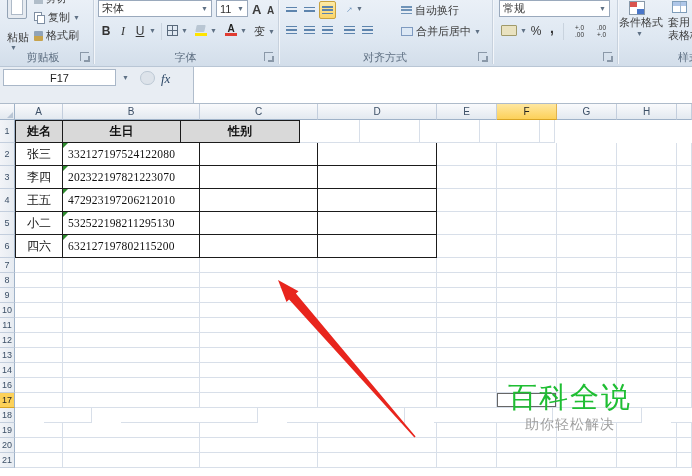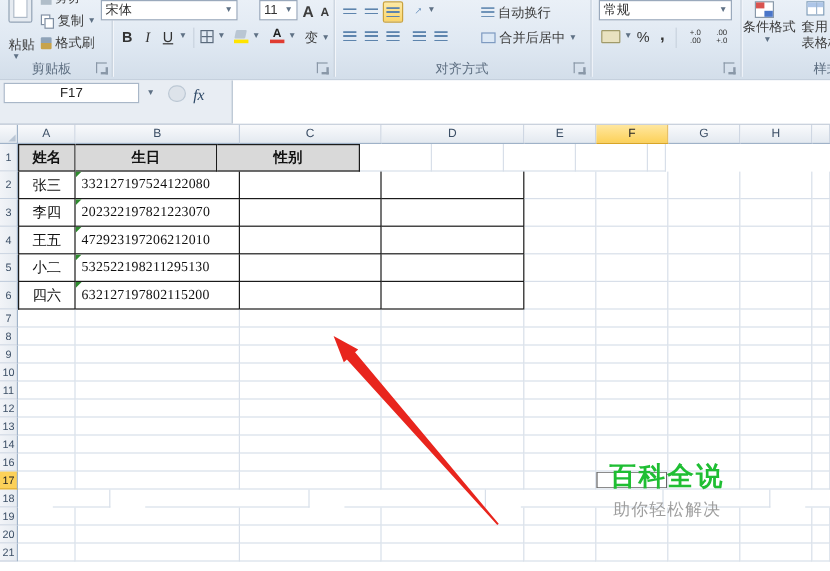--- a/index.html
+++ b/index.html
@@ -89,21 +89,21 @@
   .cell.bt{border-top:1px solid #1b1b1b;}
   .cell.th{background:#d9d9d9;font-weight:bold;justify-content:center;}
   .cell.nm{justify-content:center;}
   .cell.id{padding-left:5px;letter-spacing:0.2px;font-size:11.5px;}
   .cell.tri::before{content:"";position:absolute;left:0;top:0;border-left:5px solid #2e8b2e;border-bottom:5px solid transparent;}
   .cell.active{box-shadow:inset 0 0 0 1px #666;}
 
   
   #arrow-svg{position:absolute;left:0;top:0;width:692px;height:476px;pointer-events:none;}
   #watermark{position:absolute;left:508px;top:381px;text-align:center;pointer-events:none;}
-  #wm-title{font-size:22px;font-weight:bold;color:#1fbe33;letter-spacing:2px;line-height:32px;white-space:nowrap;}
+  #wm-title{font-size:29px;font-weight:normal;color:#1fbe33;letter-spacing:2px;line-height:32px;white-space:nowrap;}
   #wm-sub{font-size:14px;color:#9e9e9e;letter-spacing:1px;margin-top:3px;white-space:nowrap;}
 </style>
 </head>
 <body>
 
 <div id="app">
 
   <div id="ribbon">
     <div class="vsep" style="left:93px"></div>
     <div class="vsep" style="left:278px"></div>
@@ -126,21 +126,21 @@
       <span>复制</span>
       <span class="arw">▼</span>
     </div>
     <div class="rbtn" style="left:34px;top:28px">
       <span class="ic-paint"></span>
       <span>格式刷</span>
     </div>
     <div class="grp-label" style="left:0;width:86px">剪贴板</div>
     <span class="launcher" style="left:80px;top:52px"></span>
 
-    <div class="combo" style="left:84px;top:0;width:114px">
+    <div class="combo" style="left:98px;top:0;width:114px">
       <span>宋体</span>
       <span class="arw">▼</span>
     </div>
     <div class="combo" style="left:216px;top:0;width:32px">
       <span>11</span>
       <span class="arw">▼</span>
     </div>
     <div class="rbtn" style="left:252px;top:2px;font-weight:bold;font-size:13px">
         <span>A</span>
       </div>
@@ -169,20 +169,21 @@
         <span class="arw">▼</span>
     </div>
     <div class="rbtn" style="left:225px;top:24px">
       <span class="ic-fontcolor">A</span>
         <span class="arw">▼</span>
     </div>
     <div class="rbtn" style="left:254px;top:24px;font-size:11px">
       <span>变</span>
         <span class="arw">▼</span>
     </div>
+    <div class="grp-label" style="left:93px;width:185px">字体</div>
     <span class="launcher" style="left:264px;top:52px"></span>
 
     <div class="sqbtn" style="left:283px;top:1px;width:17px">
         <span class="lines" style="height:6px"></span>
       </div>
     <div class="sqbtn" style="left:301px;top:1px;width:17px">
         <span class="lines" style="height:7px"></span>
       </div>
     <div class="sqbtn hl" style="left:319px;top:1px;width:17px">
         <span class="lines"></span>

